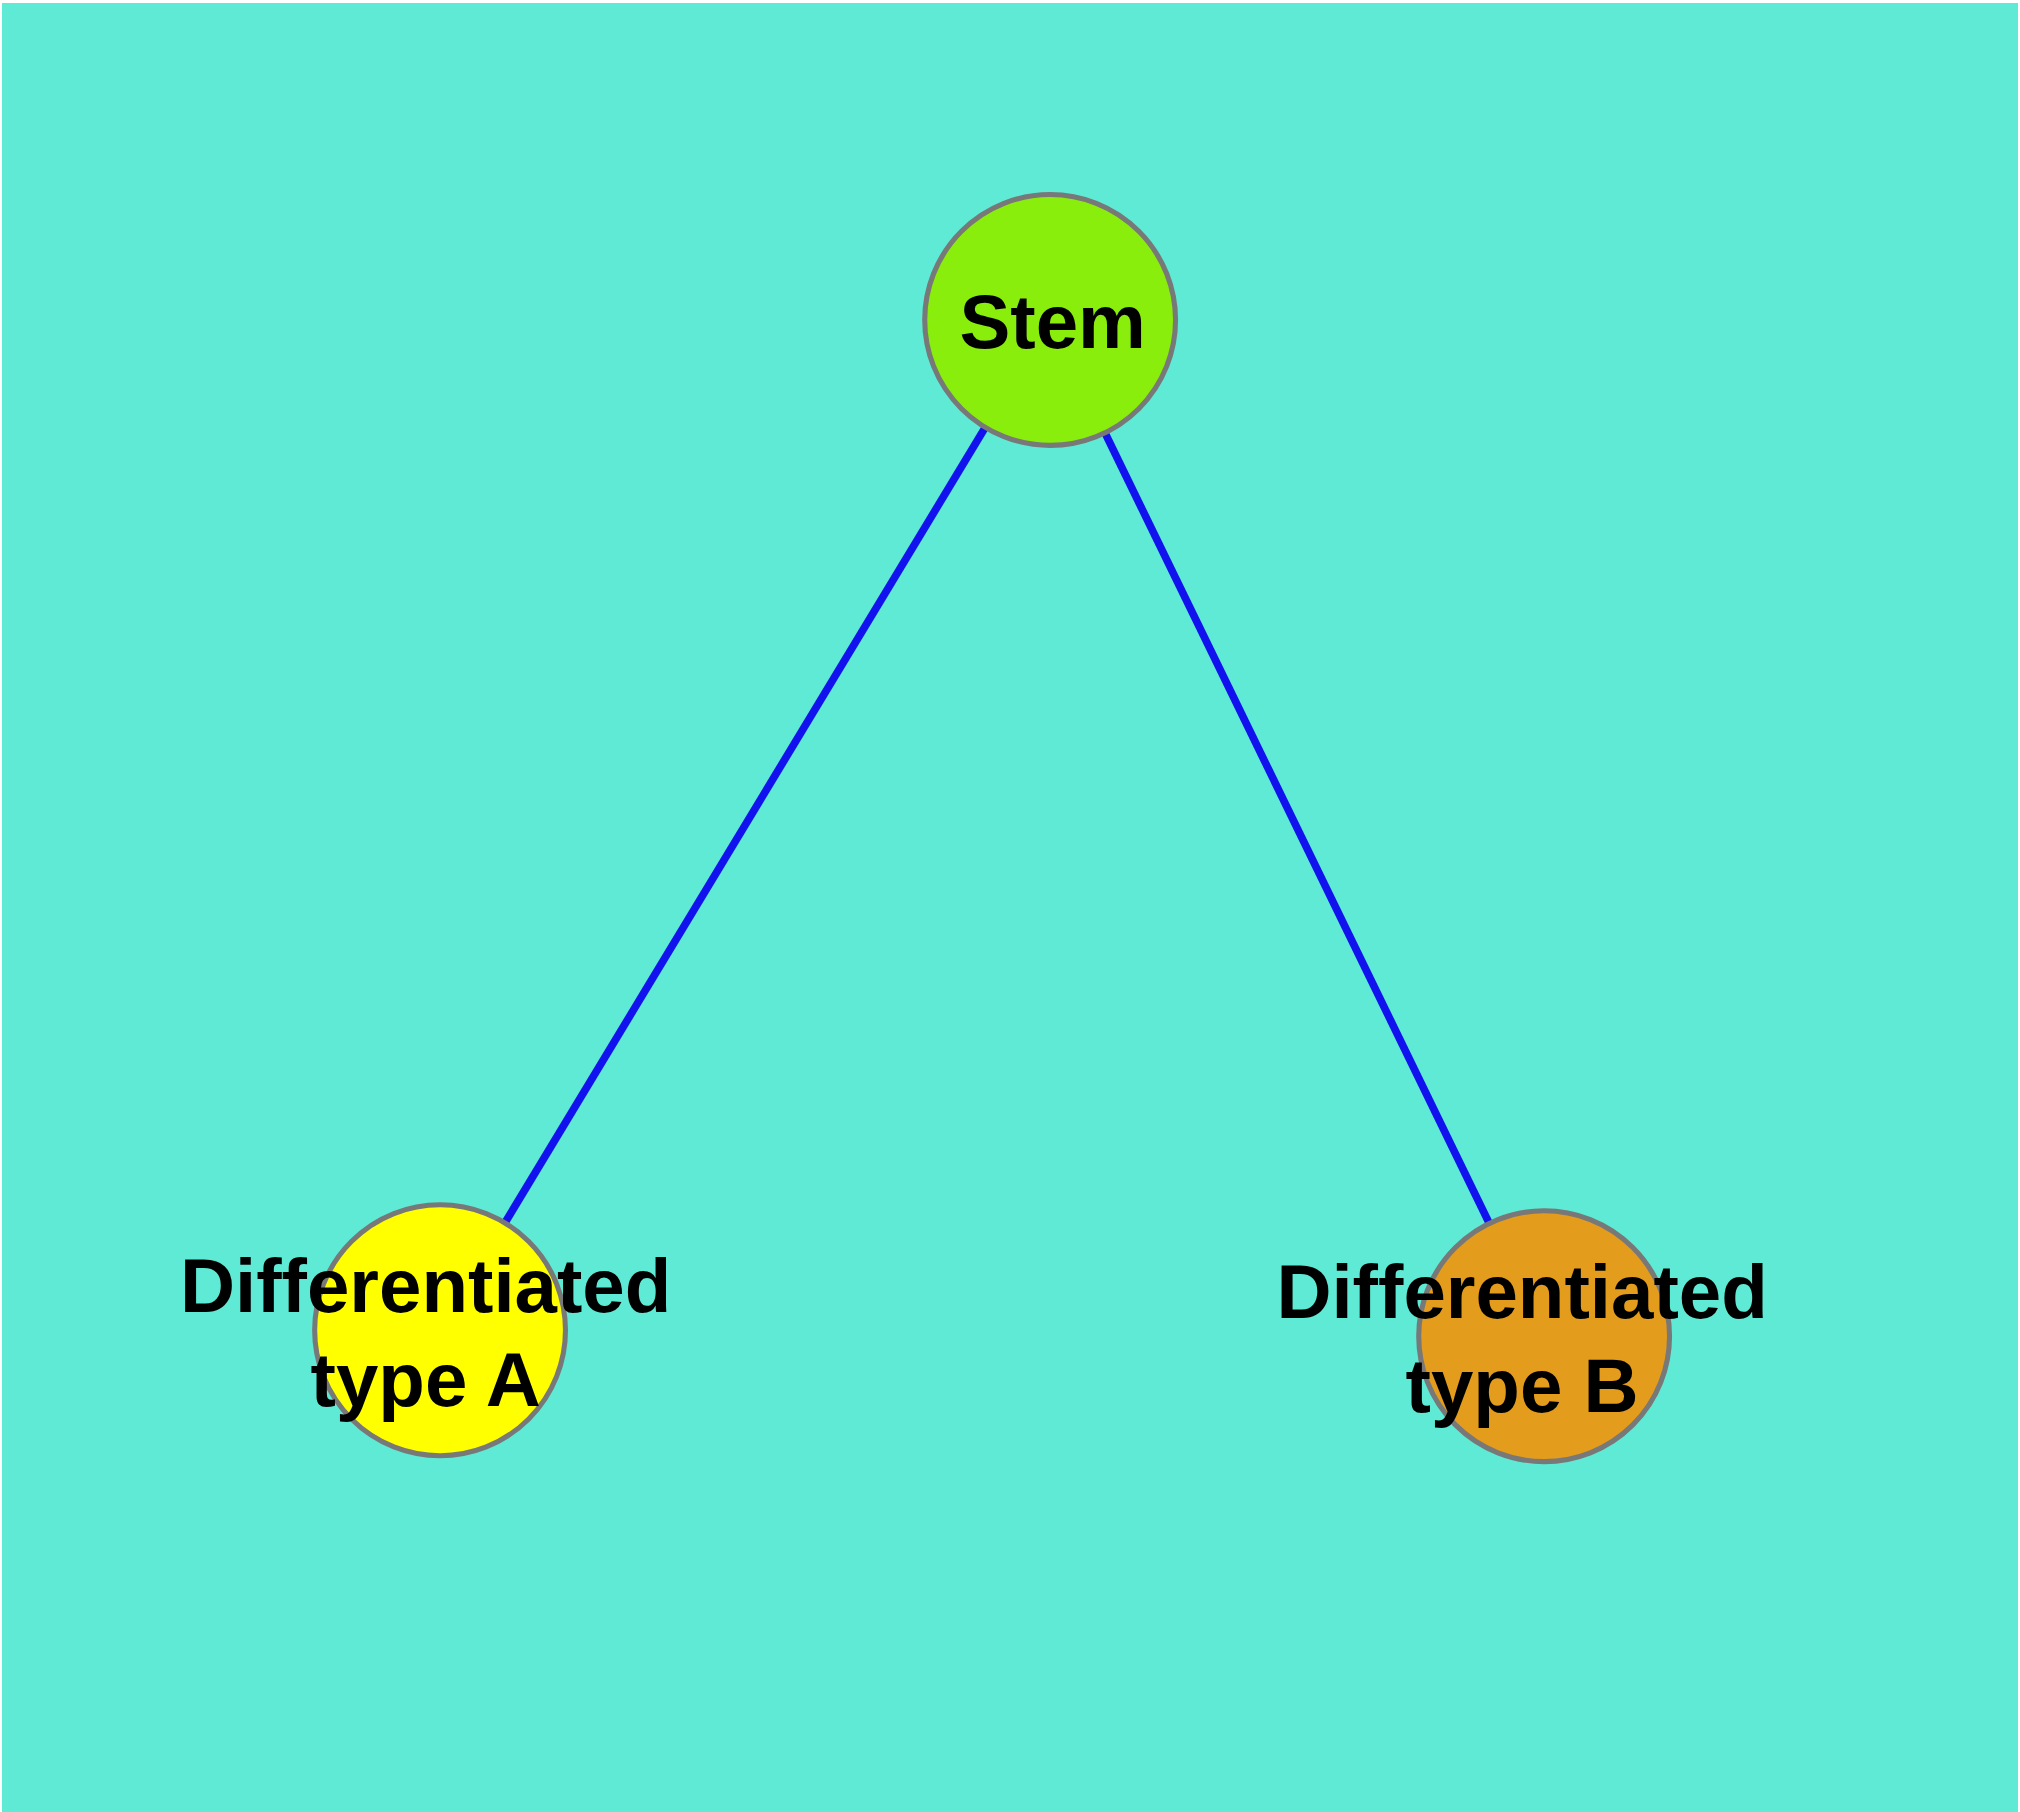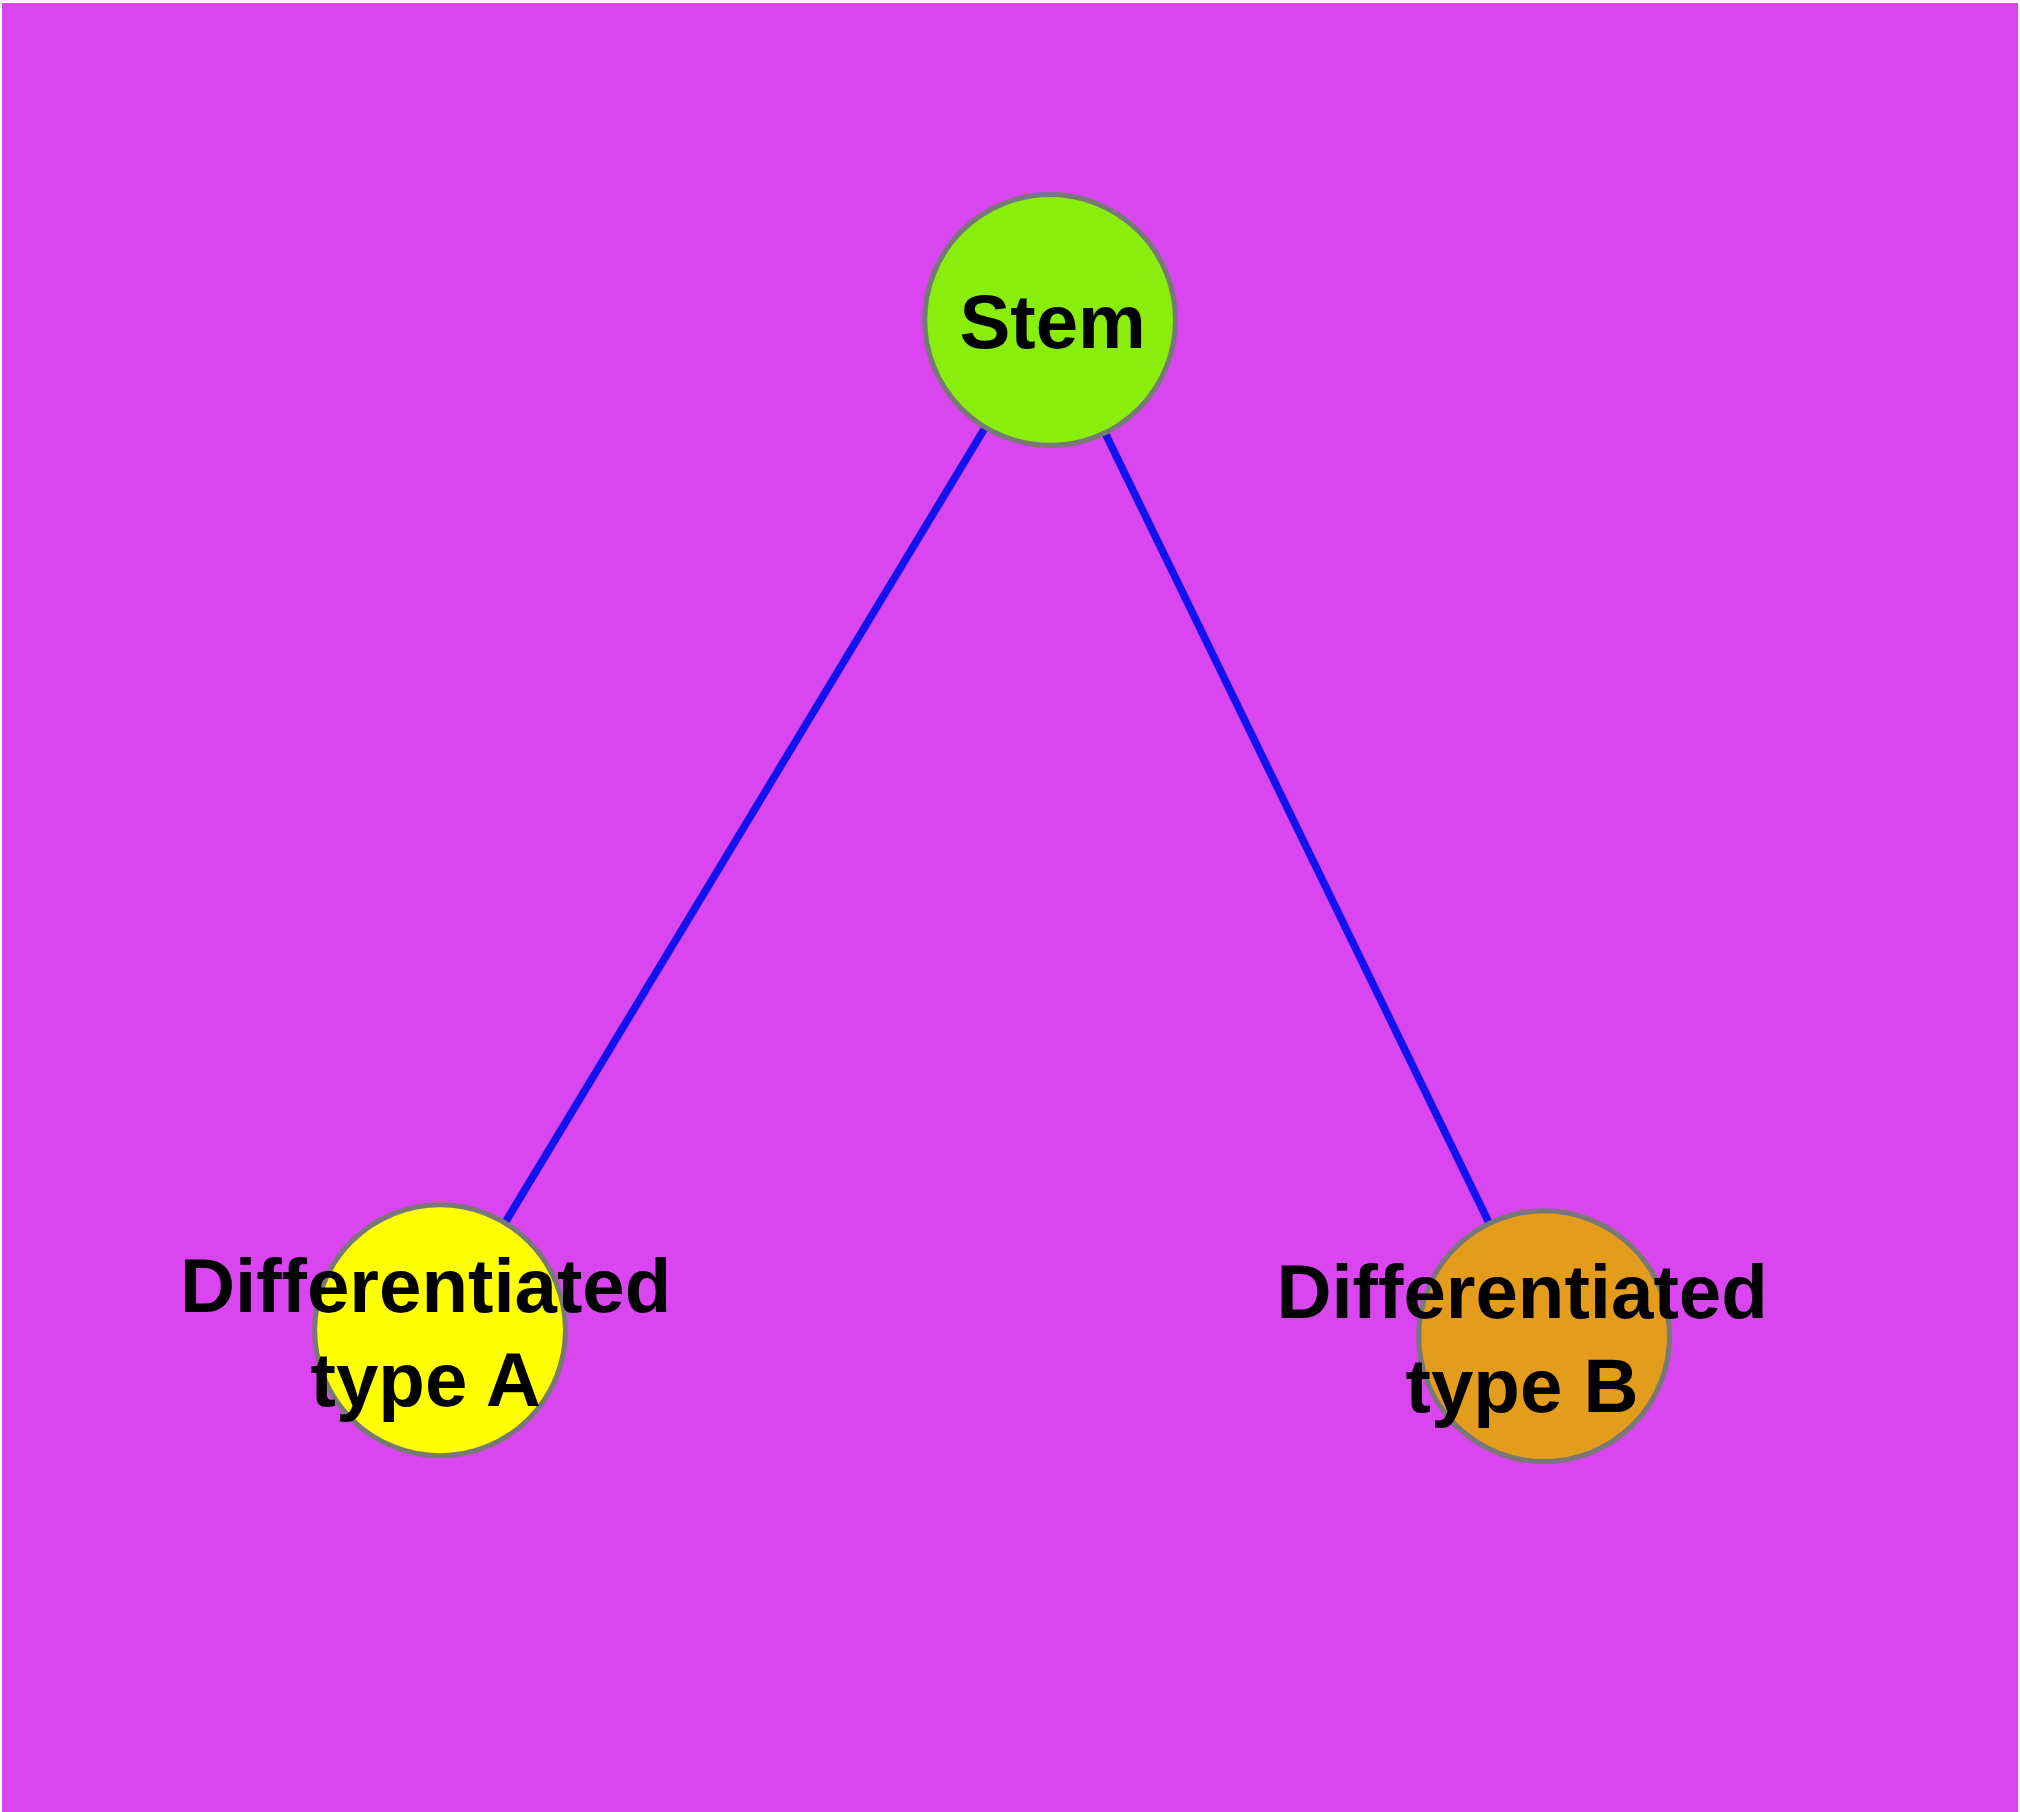--- a/index.html
+++ b/index.html
@@ -26,21 +26,21 @@
     height: 100%;
   }
   .node-label {
     font-family: "Liberation Sans", sans-serif;
     font-weight: bold;
   }
 </style>
 </head>
 <body>
 
-<div class="canvas" style="background: #d946ef;">
+<div class="canvas" style="background: #5eead4;">
   <svg class="diagram" viewBox="0 0 2380 2135" preserveAspectRatio="none">
     <g id="edges-layer">
         <line x1="1237" y1="374" x2="517" y2="1566" stroke="#1212EE" stroke-width="9"></line>
         <line x1="1237" y1="374" x2="1820" y2="1573" stroke="#1212EE" stroke-width="9"></line>
       </g>
     <g id="nodes-layer">
         <circle cx="1237" cy="374" r="148" fill="#8AEE0C" stroke="#787878" stroke-width="6"></circle>
         <circle cx="517" cy="1566" r="148" fill="#FFFF00" stroke="#787878" stroke-width="6"></circle>
         <circle cx="1820" cy="1573" r="148" fill="#E49C1C" stroke="#787878" stroke-width="6"></circle>
       </g>

